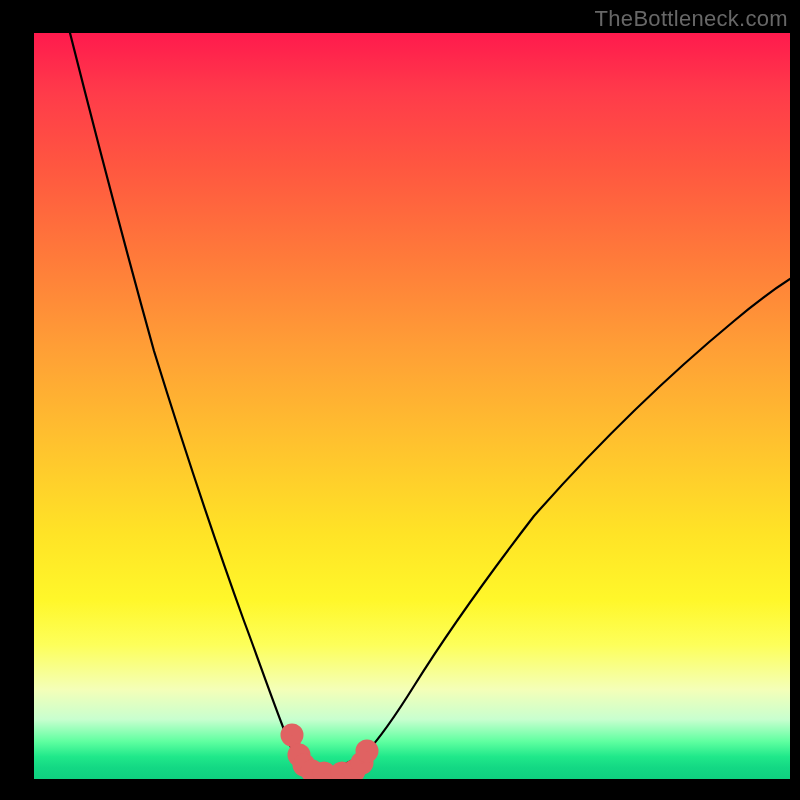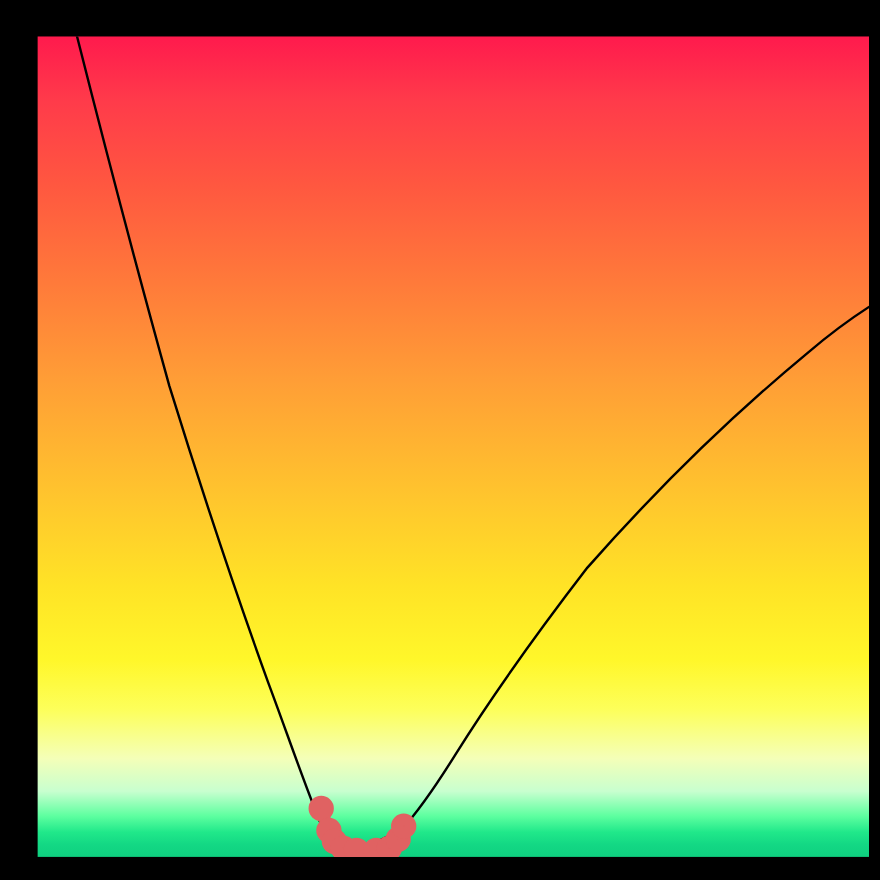--- a/index.html
+++ b/index.html
@@ -104,13 +104,14 @@
         <circle cx="278" cy="738" r="6"></circle>
         <circle cx="290" cy="740" r="6"></circle>
         <circle cx="308" cy="740" r="6"></circle>
         <circle cx="320" cy="738" r="6"></circle>
         <circle cx="328" cy="730" r="6"></circle>
         <circle cx="333" cy="718" r="6"></circle>
       </g>
     </svg>
   </div>
 
+  <div class="watermark">TheBottleneck.com</div>
 </div>
 
 </body></html>

